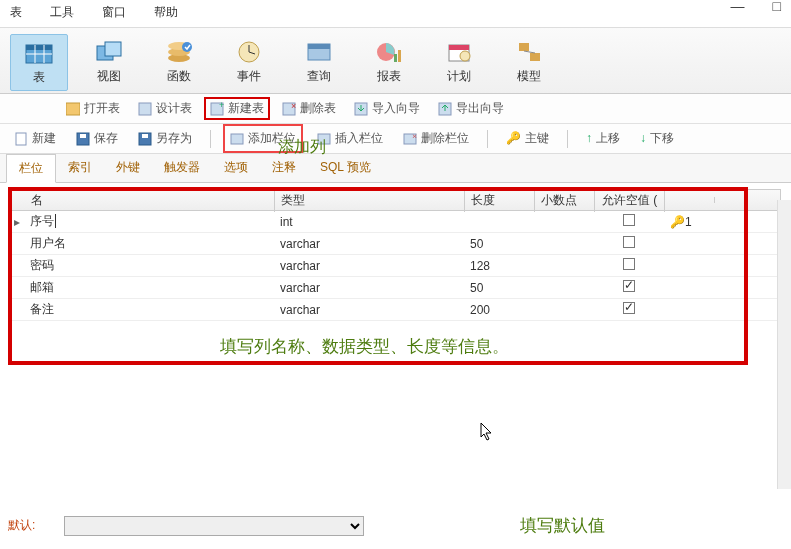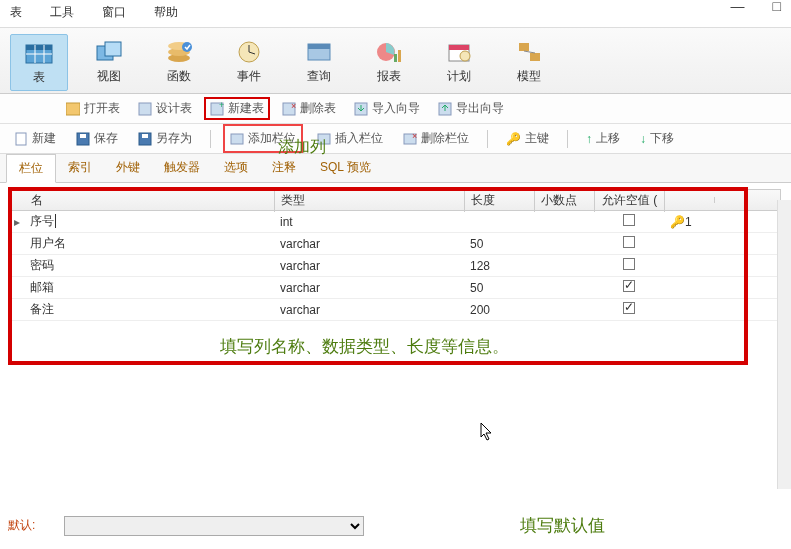--- a/index.html
+++ b/index.html
@@ -8,21 +8,21 @@
 .menubar span { cursor: default; }
 .ribbon { display: flex; background: linear-gradient(#fafafa,#f0f0f0); border-bottom: 1px solid #ccc; padding: 6px 10px 2px 10px; gap: 12px; }
 .ribbon-item { display: flex; flex-direction: column; align-items: center; width: 58px; padding: 4px 0; gap: 2px; cursor: pointer; }
 .ribbon-item.sel { background: #bfe0f3; border: 1px solid #8cc3e6; border-radius: 2px; }
 .ribbon-icon { width: 32px; height: 28px; display: flex; align-items: center; justify-content: center; }
 .ribbon-label { font-size: 12px; color: #333; }
 .toolbar1 { display: flex; align-items: center; padding: 4px 60px; gap: 6px; border-bottom: 1px solid #e1e1e1; background: #fdfdfd; height: 30px; }
 .tb-btn { display: flex; align-items: center; gap: 4px; padding: 3px 6px; color: #555; cursor: pointer; }
 .tb-btn.boxed { border: 2px solid #d40000; padding: 1px 4px; }
 .annotation-red { position: absolute; color: #4d7c0f; font-size: 16px; font-weight: normal; pointer-events: none; }
-.toolbar2 { display: flex; align-items: center; padding: 4px 8px; gap: 8px; border-bottom: 1px solid #ddd; background: #fdfdfd; height: 30px; }
+.toolbar2 { display: flex; align-items: center; padding: 4px 8px; gap: 8px; border-bottom: 1px solid #ddd; background: #fdfdfd; height: 30px; font-family: Liberation Serif, serif; }
 .tb-sep { width: 1px; height: 18px; background: #ccc; margin: 0 4px; }
 .tabs { display: flex; border-bottom: 1px solid #ccc; background: #f7f7f7; padding-left: 6px; }
 .tab { padding: 5px 12px; color: #a16207; cursor: pointer; }
 .tab.active { background: #fff; border: 1px solid #ccc; border-bottom: 1px solid #fff; margin-bottom: -1px; }
 .grid-wrap { position: relative; margin: 6px 10px 0 10px; }
 .red-box { position: absolute; border: 4px solid #d40000; pointer-events: none; }
 .grid-header, .grid-row { display: flex; align-items: center; height: 22px; border-bottom: 1px solid #eee; }
 .grid-header { background: linear-gradient(#f9f9f9,#eee); border: 1px solid #ccc; color: #333; font-weight: normal; }
 .grid-header .cell { border-right: 1px solid #ccc; padding: 3px 6px; }
 .grid-row .cell { padding: 2px 6px; color: #333; }

